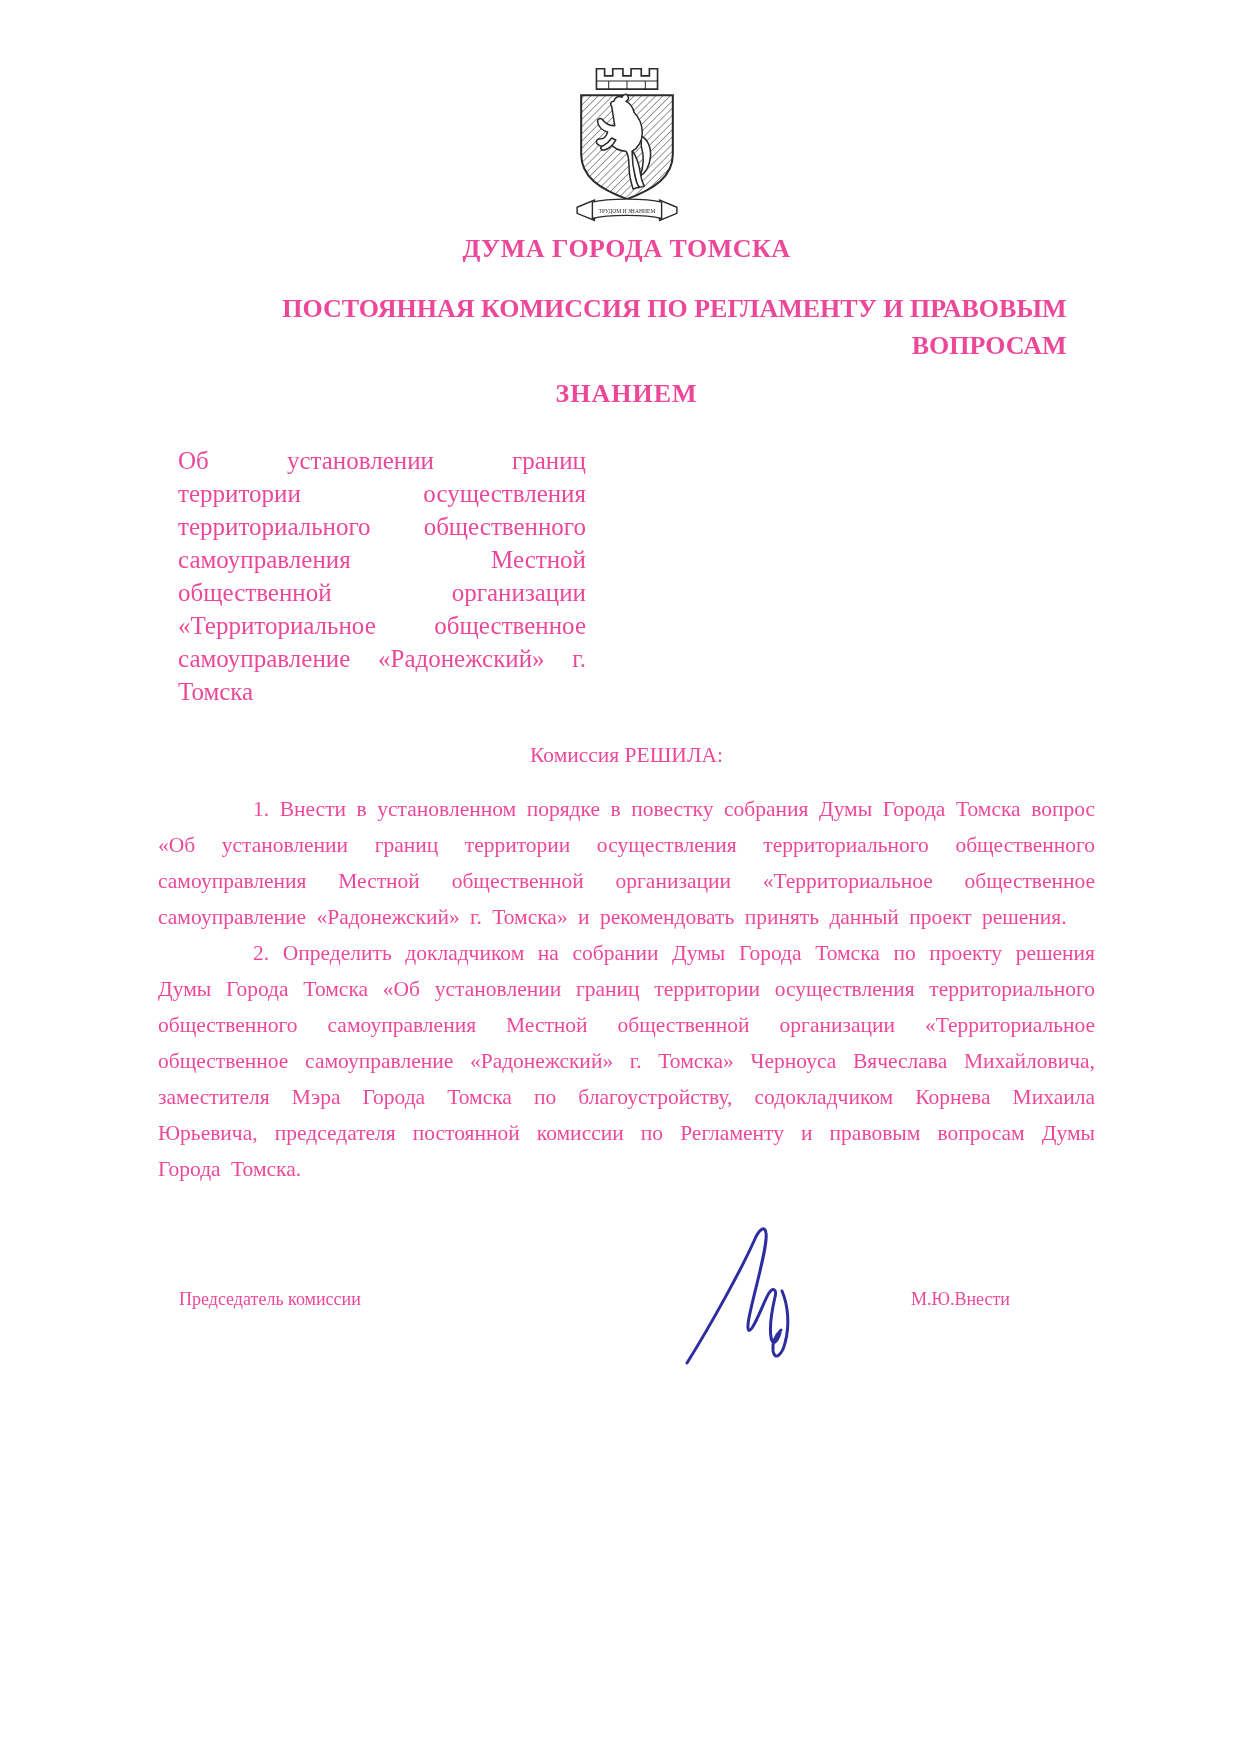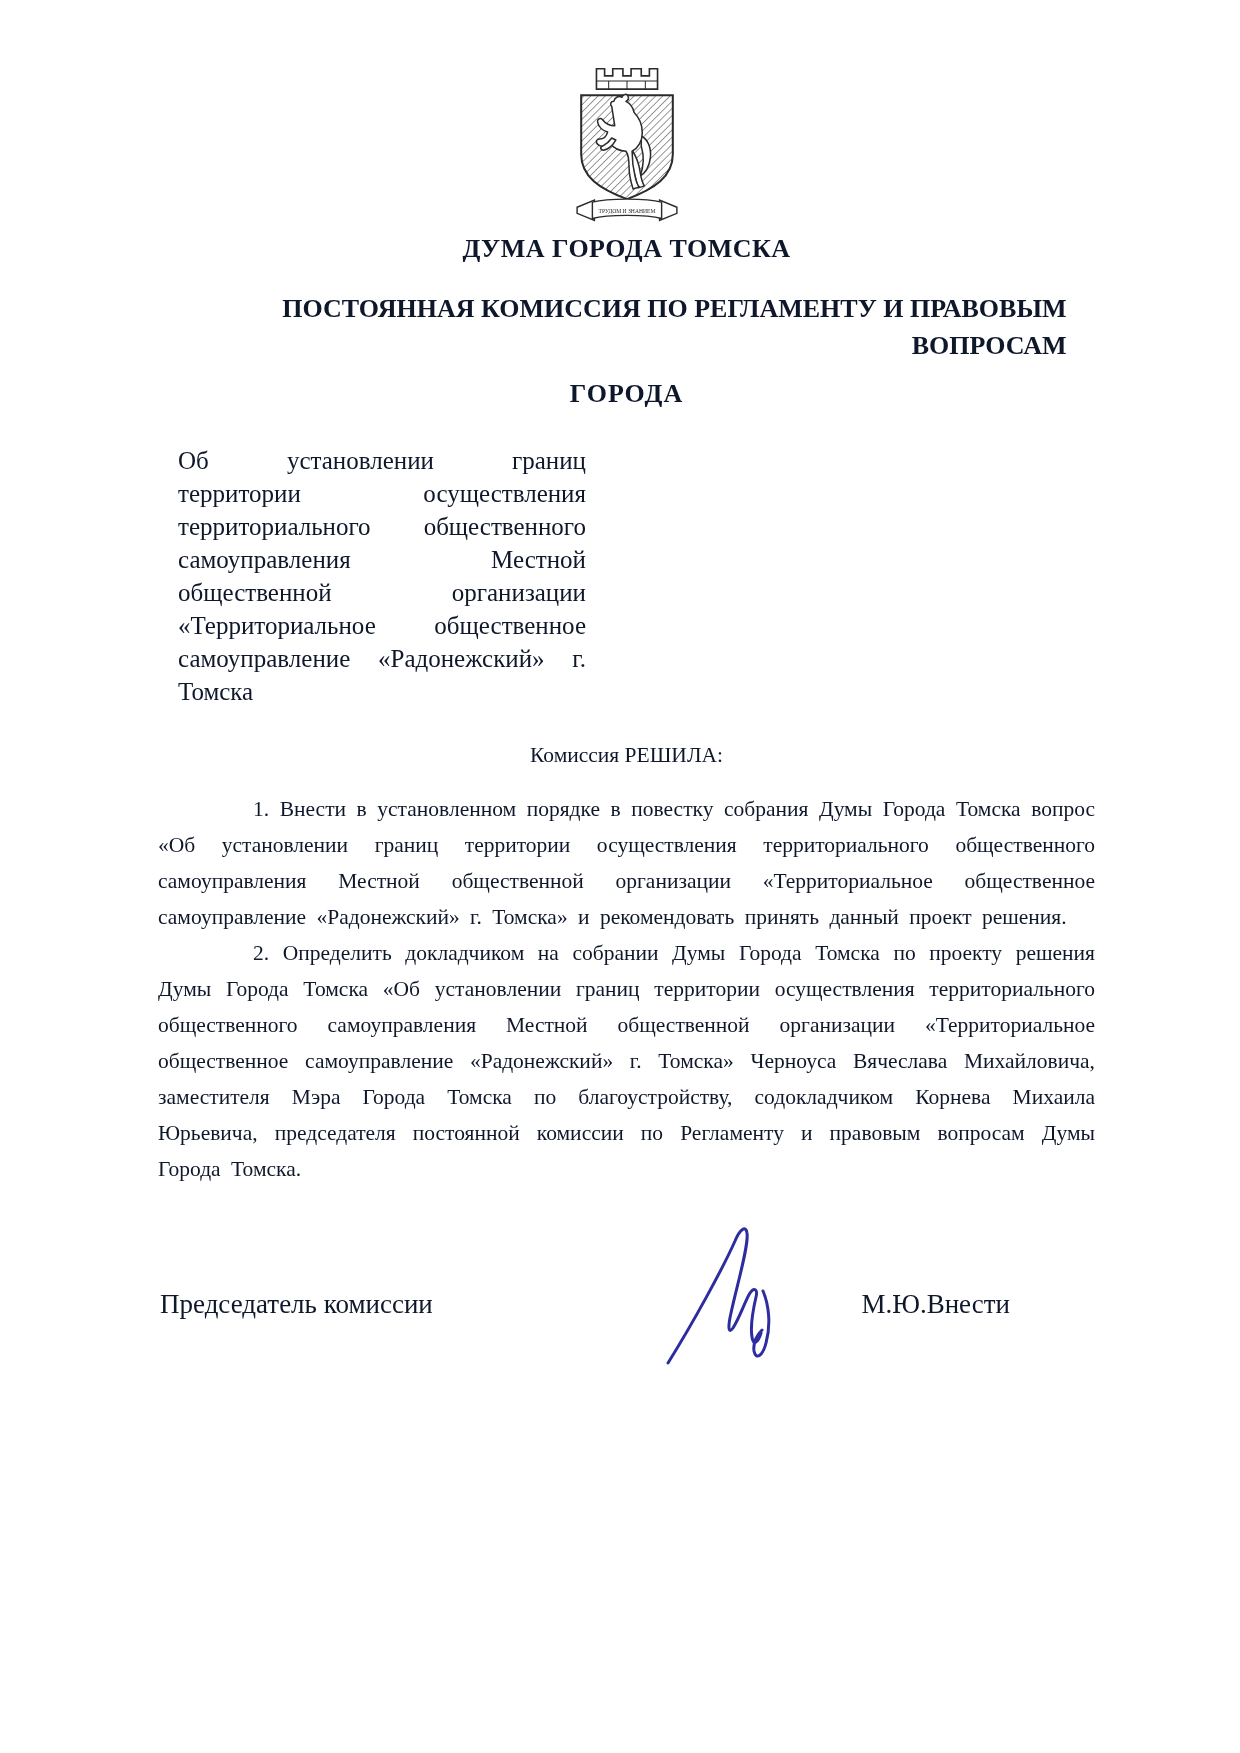--- a/index.html
+++ b/index.html
@@ -3,21 +3,21 @@
 <meta charset="utf-8">
 <style>
   html,body{margin:0;padding:0;background:#ffffff;}
   .page{
     position:relative;
     width:1240px;height:1753px;
     background:#ffffff;
     box-sizing:border-box;
     padding:50px 145px 0 158px;
     font-family:"Liberation Serif","DejaVu Serif",serif;
-    color:#0f172a;
+    color:#ec4899;
     overflow:hidden;
   }
   .emblem{height:178px;text-align:center;}
   .emblem svg{display:inline-block;}
   .org-title{
     margin:6px 0 0 0;text-align:center;
     font-size:26px;font-weight:bold;letter-spacing:.5px;line-height:30px;
   }
   .commission-title{
     margin:26px auto 0 auto;max-width:880px;text-align:right;
@@ -41,21 +41,21 @@
     text-indent:95px;word-spacing:5px;
   }
   .resolution-heading{
     margin:26px 0 0 0;text-align:center;font-size:21.5px;line-height:43px;
   }
   .item{
     margin:0;font-size:21.5px;line-height:36px;text-align:justify;
     text-indent:95px;word-spacing:5px;
   }
   .item.first{margin-top:14px;}
-  .signature-row{position:relative;height:140px;margin-top:84px;font-size:27px;}
+  .signature-row{position:relative;height:140px;margin-top:84px;font-size:18px;margin-left:19px;}
   .sig-label{position:absolute;left:2px;top:18px;}
   .sig-name{position:absolute;right:85px;top:18px;}
   .sig-svg{position:absolute;left:495px;top:-58px;}
 </style>
 </head>
 <body>
 
 <div class="page">
 
   <div class="emblem">
@@ -92,21 +92,21 @@
         <path d="M21,149 C36,145 74,145 89,149 L89,165 C74,161 36,161 21,165 Z" fill="#ffffff" stroke="#2b2b2b" stroke-width="1.4"></path>
         <text x="55" y="160" text-anchor="middle" font-size="5.5" fill="#2b2b2b">ТРУДОМ И ЗНАНИЕМ</text>
       </g>
     </svg>
   </div>
 
   <h1 class="org-title">ДУМА ГОРОДА ТОМСКА</h1>
 
   <h2 class="commission-title">ПОСТОЯННАЯ КОМИССИЯ ПО РЕГЛАМЕНТУ И ПРАВОВЫМ ВОПРОСАМ</h2>
 
-  <h2 class="doc-type">ГОРОДА</h2>
+  <h2 class="doc-type">ЗНАНИЕМ</h2>
 
 
   <p class="subject">Об установлении границ территории осуществления территориального общественного самоуправления Местной общественной организации «Территориальное общественное самоуправление «Радонежский» г. Томска</p>
 
 
   <p class="resolution-heading">Комиссия РЕШИЛА:</p>
 
   <p class="item first">1. Внести в установленном порядке в повестку собрания Думы Города Томска вопрос «Об установлении границ территории осуществления территориального общественного самоуправления Местной общественной организации «Территориальное общественное самоуправление «Радонежский» г. Томска» и рекомендовать принять данный проект решения.</p>
   <p class="item">2. Определить докладчиком на собрании Думы Города Томска по проекту решения Думы Города Томска «Об установлении границ территории осуществления территориального общественного самоуправления Местной общественной организации «Территориальное общественное самоуправление «Радонежский» г. Томска» Черноуса Вячеслава Михайловича, заместителя Мэра Города Томска по благоустройству, содокладчиком Корнева Михаила Юрьевича, председателя постоянной комиссии по Регламенту и правовым вопросам Думы Города Томска.</p>
 

